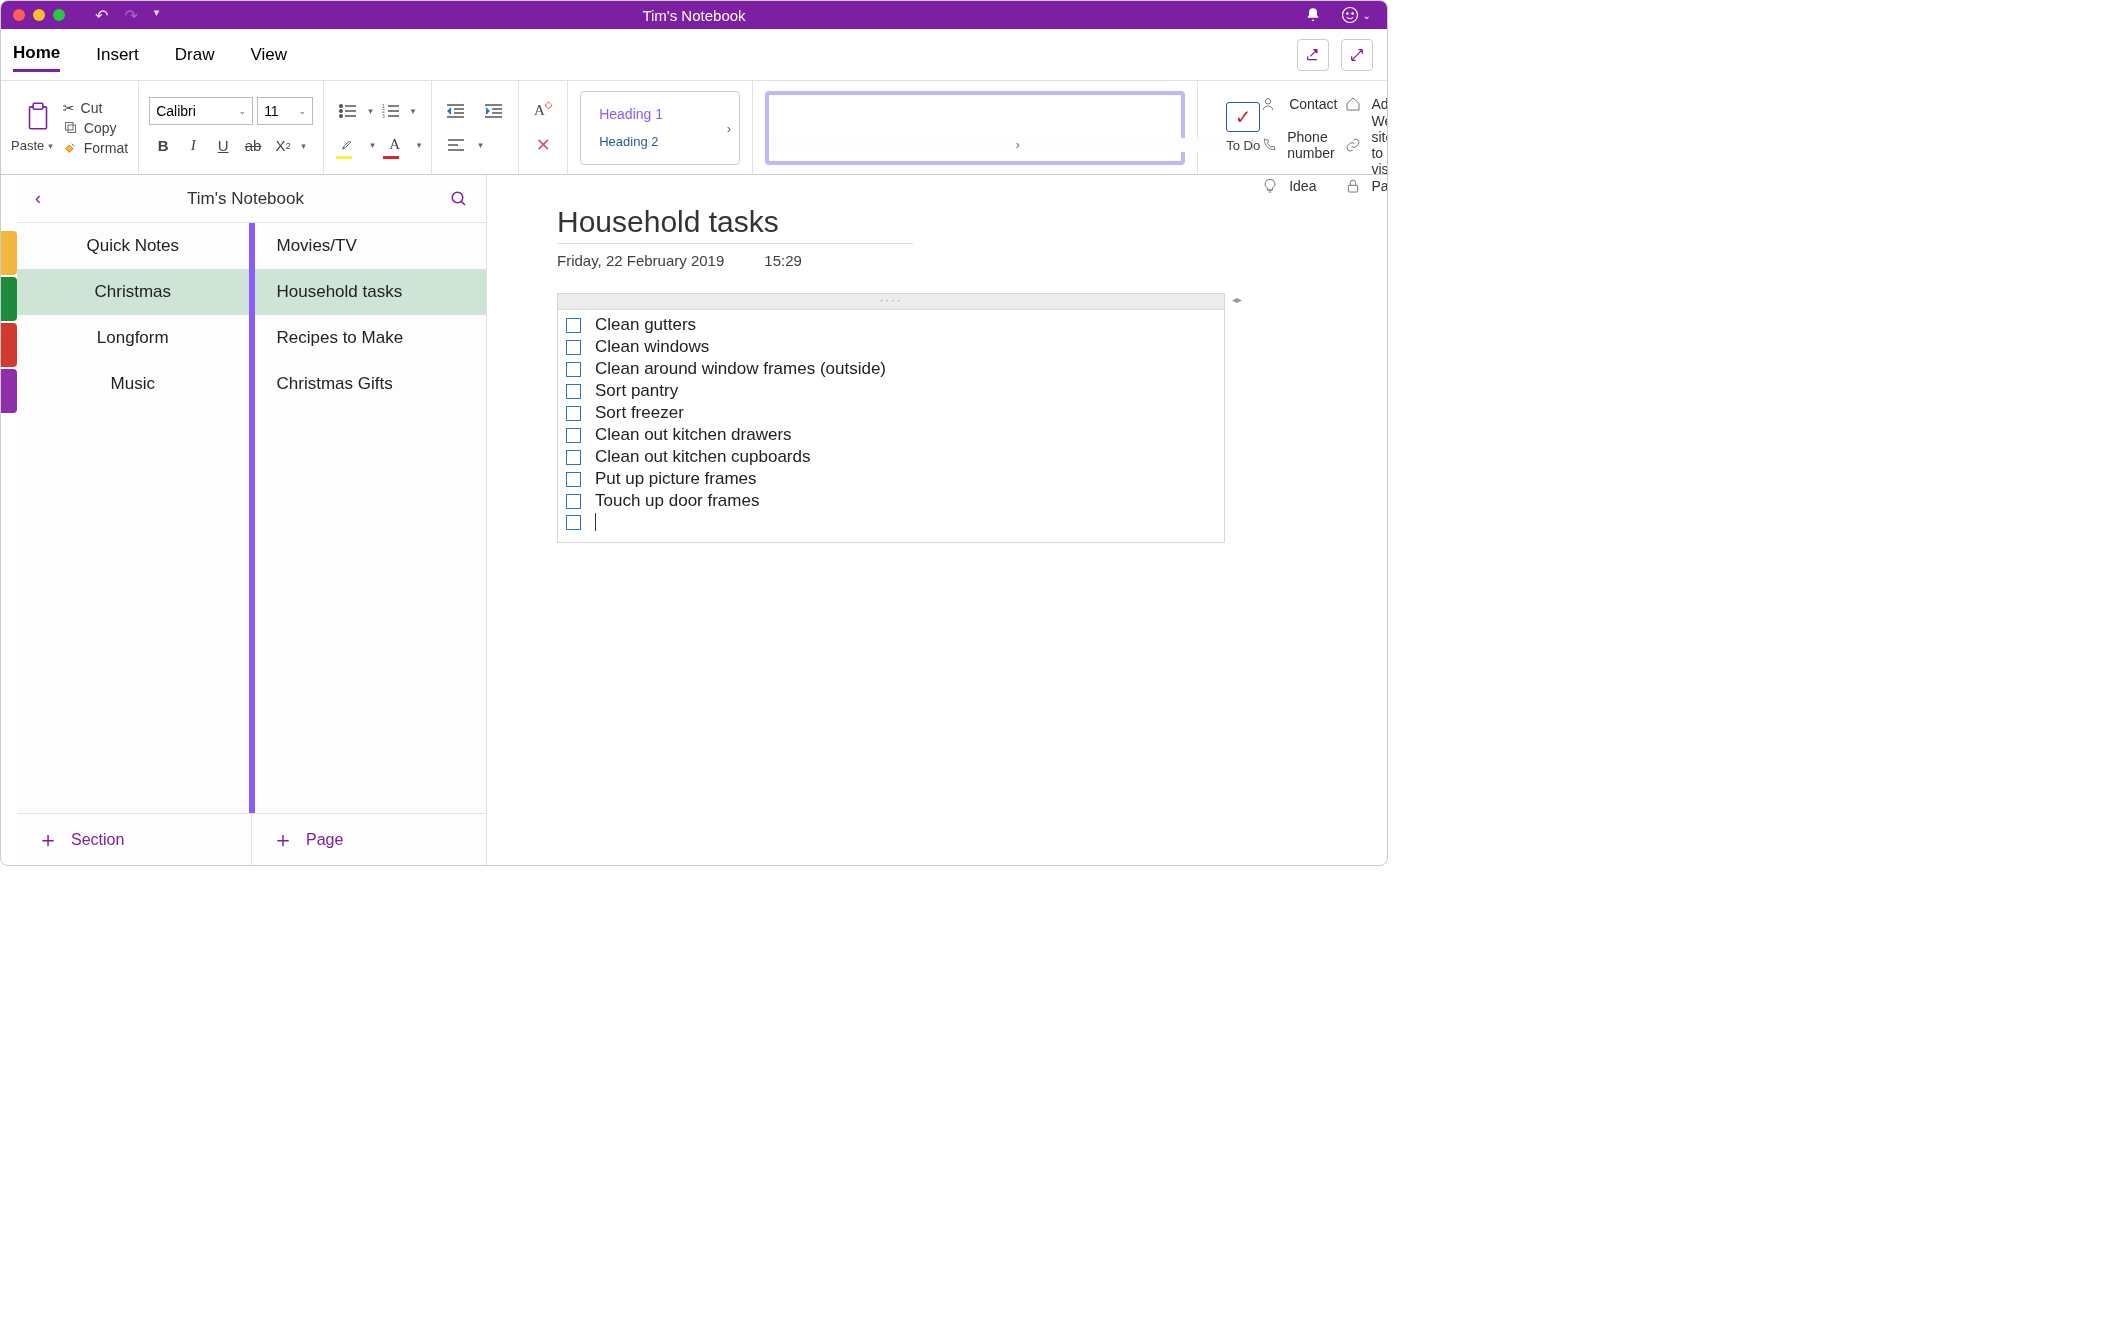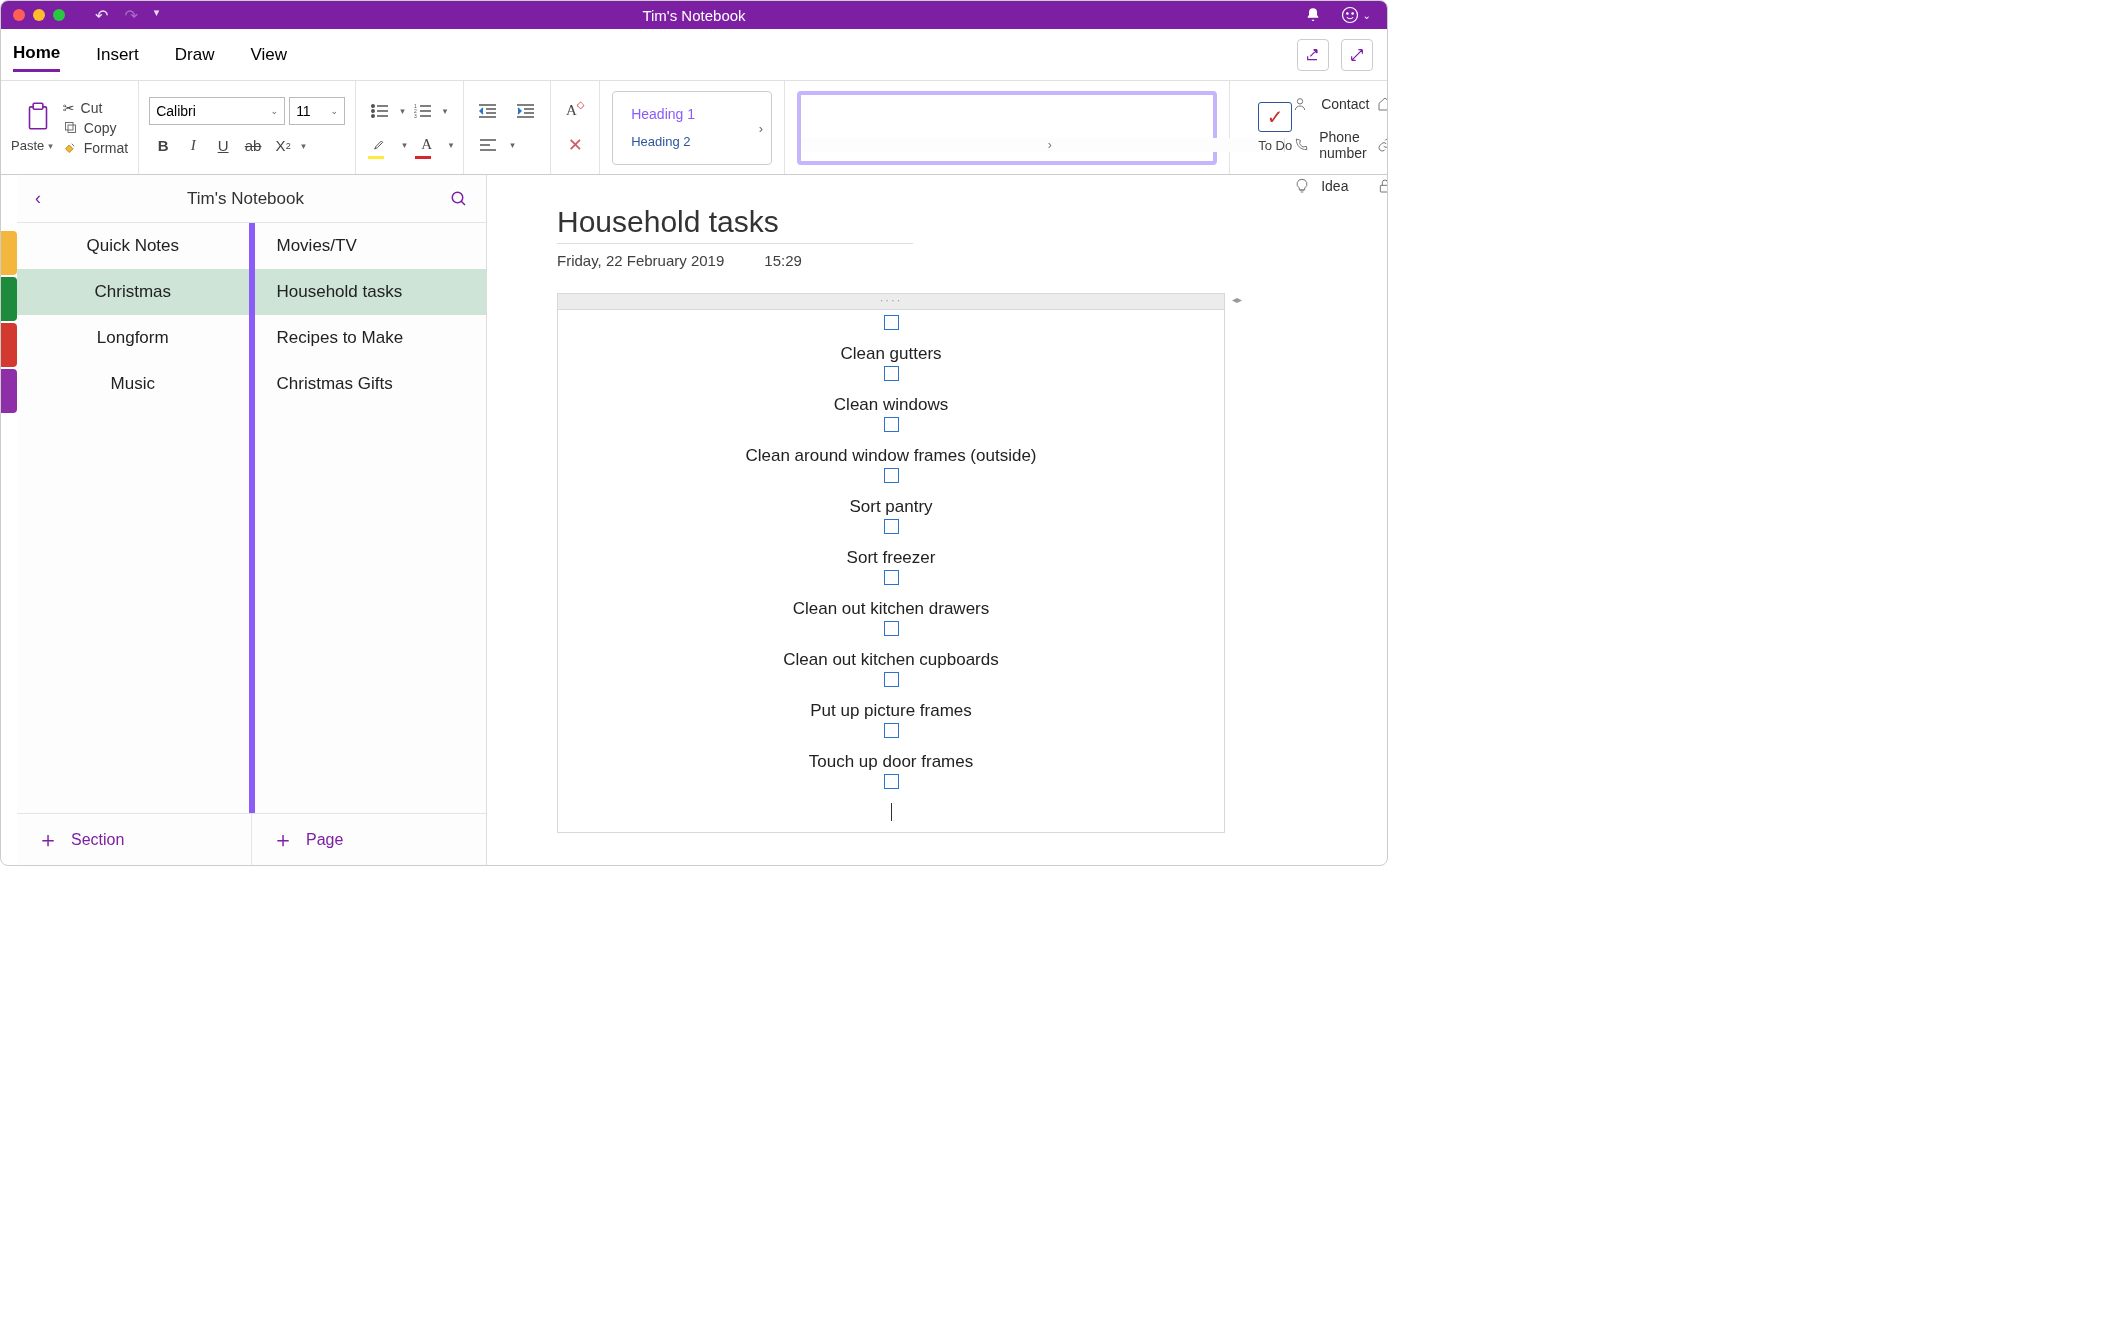--- a/index.html
+++ b/index.html
@@ -15,21 +15,21 @@
 .tabbar{height:52px;display:flex;align-items:center;border-bottom:1px solid #e0e0e0;padding:0 12px;position:relative;background:#fff;}
 .tab{font-size:17px;padding:6px 0;margin-right:36px;cursor:pointer;}
 .tab.active{font-weight:700;border-bottom:3px solid #7c1fa3;}
 .tabbar-right{position:absolute;right:14px;display:flex;gap:12px;}
 .sqbtn{width:32px;height:32px;border:1px solid #ccc;border-radius:4px;display:flex;align-items:center;justify-content:center;color:#7c1fa3;font-size:16px;}
 .ribbon{display:flex;height:94px;border-bottom:1px solid #ccc;background:#fff;align-items:stretch;}
 .group{border-right:1px solid #e3e3e3;display:flex;align-items:center;padding:0 10px;gap:6px;}
 .vstack{display:flex;flex-direction:column;align-items:flex-end;gap:2px;font-size:13px;color:#444;}
 .mini{display:flex;align-items:center;gap:6px;font-size:14px;color:#444;}
 .fontsel{border:1px solid #bbb;height:28px;padding:0 6px;font-size:14px;display:flex;align-items:center;justify-content:space-between;background:#fff;}
-.fontname{width:136px;}.fontsize{width:56px;}
+.fontname{width:104px;}.fontsize{width:56px;}
 .fmtbtn{width:28px;height:26px;display:flex;align-items:center;justify-content:center;font-size:15px;color:#444;}
 .stylesbox{border:1px solid #ccc;border-radius:4px;width:160px;height:74px;margin:10px 0;display:flex;flex-direction:column;justify-content:center;position:relative;padding-left:18px;}
 .sty{font-size:14px;color:#8b5cf6;padding:6px 0;}
 .sty2{color:#2b579a;font-size:13px;}
 .arrowr{position:absolute;right:8px;top:50%;transform:translateY(-50%);color:#666;font-size:13px;}
 .tagsbox{border:4px solid #c4b5fd;border-radius:4px;width:420px;height:74px;margin:10px 0;display:grid;grid-template-columns:14px 1fr 1fr 14px;grid-template-rows:1fr 1fr 1fr;align-items:center;font-size:14px;color:#333;}
 .tagsbox .nav{display:flex;align-items:center;justify-content:center;color:#777;font-size:12px;}
 .tagitem{display:flex;align-items:center;gap:10px;padding-left:8px;}
 .tagicon{width:18px;height:18px;color:#888;display:flex;align-items:center;justify-content:center;font-size:14px;}
 .todo{display:flex;flex-direction:column;align-items:center;justify-content:center;width:70px;}
@@ -54,21 +54,21 @@
 .plus{font-size:22px;font-weight:300;}
 .page{flex:1;padding:30px 70px;overflow:auto;}
 .ptitle{font-size:30px;color:#333;font-weight:400;margin-bottom:4px;}
 .titledash{width:356px;border-bottom:1px solid #ddd;margin:2px 0 8px;}
 .pdate{color:#404040;font-size:15px;display:flex;gap:40px;margin-bottom:24px;}
 .tblwrap{border:1px solid #d8d8d8;width:668px;}
 .tblhdr{height:16px;background:#ececec;border-bottom:1px solid #d8d8d8;position:relative;}
 .tblhdr::after{content:"····";position:absolute;left:50%;transform:translateX(-50%);color:#999;font-size:11px;letter-spacing:2px;top:0px;}
 .grip{position:absolute;right:-18px;top:0;font-size:10px;color:#999;}
 .tblbody{padding:4px 8px 10px;}
-.trow{display:flex;align-items:center;gap:14px;padding:1px 0;flex-direction:column;}
+.trow{display:flex;align-items:center;gap:14px;padding:1px 0;}
 .chk{width:15px;height:15px;border:1.5px solid #2b74c9;flex-shrink:0;}
 .trow span{font-size:17px;color:#222;}
 .cursor{display:inline-block;width:1px;height:18px;background:#333;vertical-align:middle;}
 svg{display:block;}
 .drop{font-size:9px;color:#666;margin-left:2px;}
 .hlbar{position:absolute;bottom:-1px;left:2px;width:16px;height:3px;}
 .rel{position:relative;}
 </style>
 </head>
 <body>

